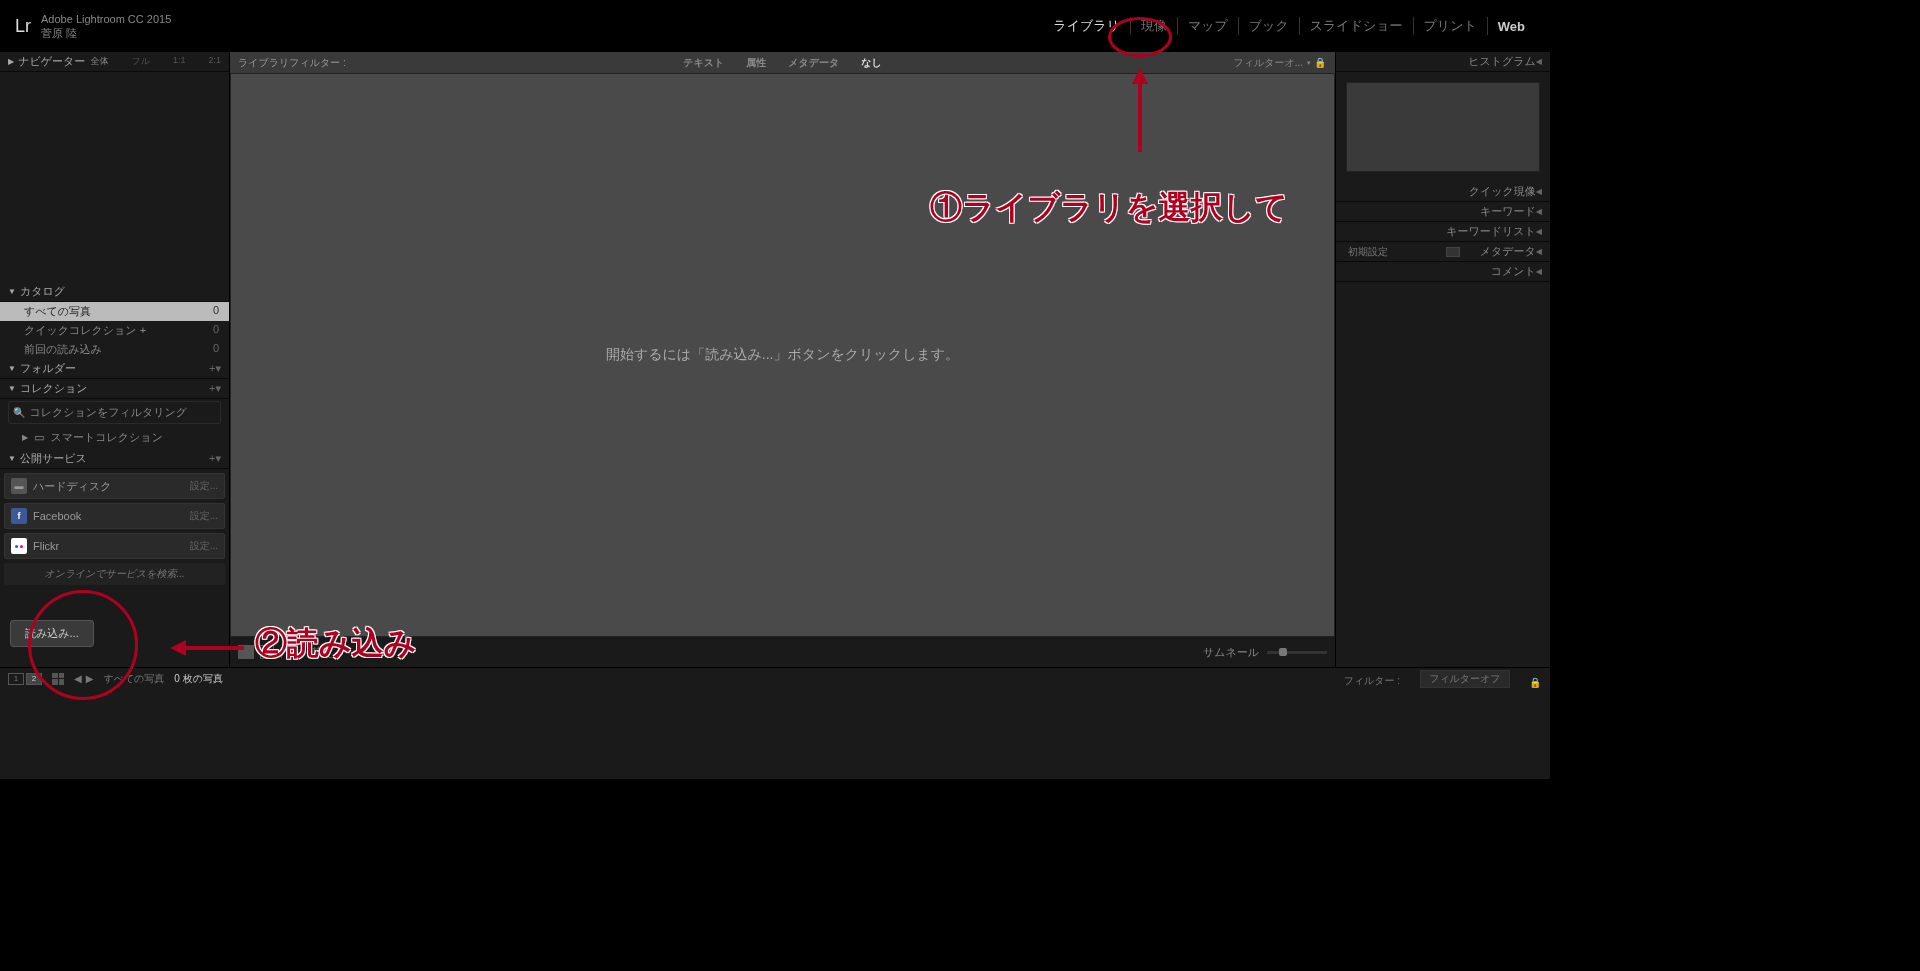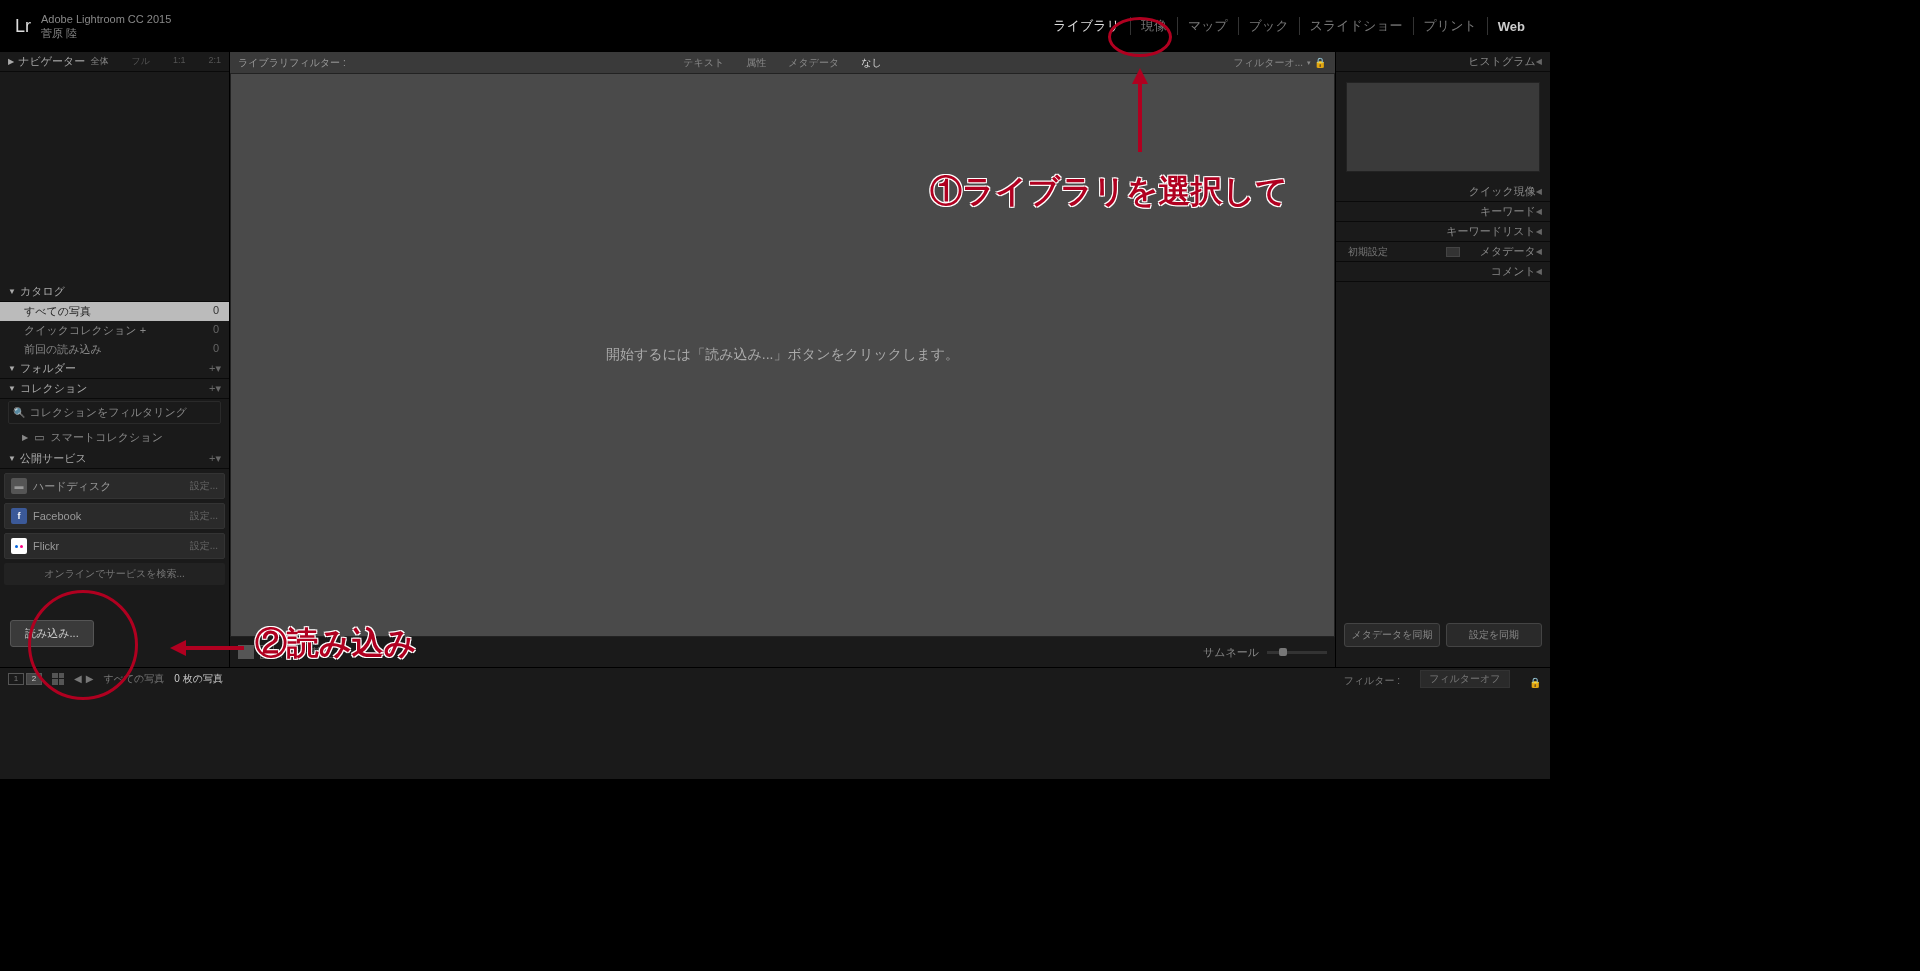--- a/index.html
+++ b/index.html
@@ -43,30 +43,30 @@
 
 .publish-body { padding:4px; }
 .pub-row { display:flex; align-items:center; height:26px; background:#2a2a2a; border:1px solid #333; border-radius:2px; margin-bottom:4px; padding:0 6px; }
 .pub-row .icon { width:16px; height:16px; margin-right:6px; display:flex; align-items:center; justify-content:center; font-size:9px; border-radius:2px;}
 .pub-row .hd-icon { background:#555; }
 .pub-row .fb-icon { background:#3b5998; color:#fff; font-weight:bold; }
 .pub-row .fl-icon { background:#fff; }
 .pub-row .fl-icon span{display:inline-block;width:3px;height:3px;border-radius:50%;margin:0 1px;}
 .pub-row .lbl { flex:1; color:#999; }
 .pub-row .set { color:#666; font-size:10px; }
-.pub-online { text-align:center; padding:4px; color:#777; background:#222; border-radius:2px; margin-top:2px; font-size:10px;}
+.pub-online { text-align:center; padding:4px; color:#777; background:#222; border-radius:2px; margin-top:2px; font-size:10px;font-style:italic;}
 
 .left-spacer { flex:1; }
 .import-btn-row { padding:10px 10px 20px 10px; }
 .import-btn { display:inline-block; padding:5px 14px; background:#3a3a3a; border:1px solid #555; border-radius:3px; color:#ccc; font-size:11px; cursor:pointer; }
 
 
 .filter-bar { height:21px; background:#3a3a3a; display:flex; align-items:center; padding:0 8px; font-size:10px; color:#888; }
 .filter-bar .lbl { margin-right:auto; color:#999;}
-.filter-tabs { display:flex; gap:22px; position:absolute; left:50%; transform:translateX(-50%);}
+.filter-tabs { display:flex; gap:22px; position:absolute; left:50%; transform:translateX(-50%);font-weight:bold;}
 .filter-tabs span { color:#888; }
 .filter-tabs span.on { color:#ddd; }
 .filter-bar .off { margin-left:auto; display:flex; align-items:center; gap:4px;}
 .filter-bar .lock { font-size:10px;}
 
 .grid-area { flex:1; background:#4a4a4a; display:flex; align-items:center; justify-content:center; position:relative; border:1px solid #222;}
 .grid-msg { color:#aaa; font-size:14px; }
 
 .toolbar { height:30px; background:#1a1a1a; display:flex; align-items:center; padding:0 8px; gap:6px; }
 .toolbar .grid-ico { width:16px; height:14px; background:#555; display:inline-block;}
@@ -274,24 +274,20 @@
     <div class="r-row">
       <span class="preset-lbl">初期設定</span>
       <span class="btn-box"></span>
       <span style="margin-left:20px">メタデータ</span>
       <span class="tri">◀</span>
     </div>
     <div class="r-row">
       <span>コメント</span>
       <span class="tri">◀</span>
     </div>
-    <div class="r-buttons">
-      <button>メタデータを同期</button>
-      <button>設定を同期</button>
-    </div>
   </div>
 </div>
 
 <div class="filmstrip-bar">
   <div class="screens">
     <span class="scr">1</span>
     <span class="scr on">2</span>
   </div>
   <div class="grid4">
       <span></span>
@@ -310,19 +306,19 @@
     <span class="filter-sel">フィルターオフ</span>
     <span>🔒</span>
   </div>
 </div>
 <div class="filmstrip"></div>
 
 <div class="anno circle" style="left:1108px; top:17px; width:64px; height:40px;"></div>
 <div class="anno" style="left:1132px; top:68px;">
     <div class="arrow-up"></div>
   </div>
-<div class="anno anno-text" style="left:930px; top:170px;">①ライブラリを選択して</div>
+<div class="anno anno-text" style="left:930px; top:186px;">①ライブラリを選択して</div>
 
 <div class="anno circle" style="left:28px; top:590px; width:110px; height:110px;"></div>
 <div class="anno" style="left:170px; top:640px;">
     <div class="arrow-left"></div>
   </div>
 <div class="anno anno-text" style="left:255px; top:622px;">②読み込み</div>
 
 </body></html>

